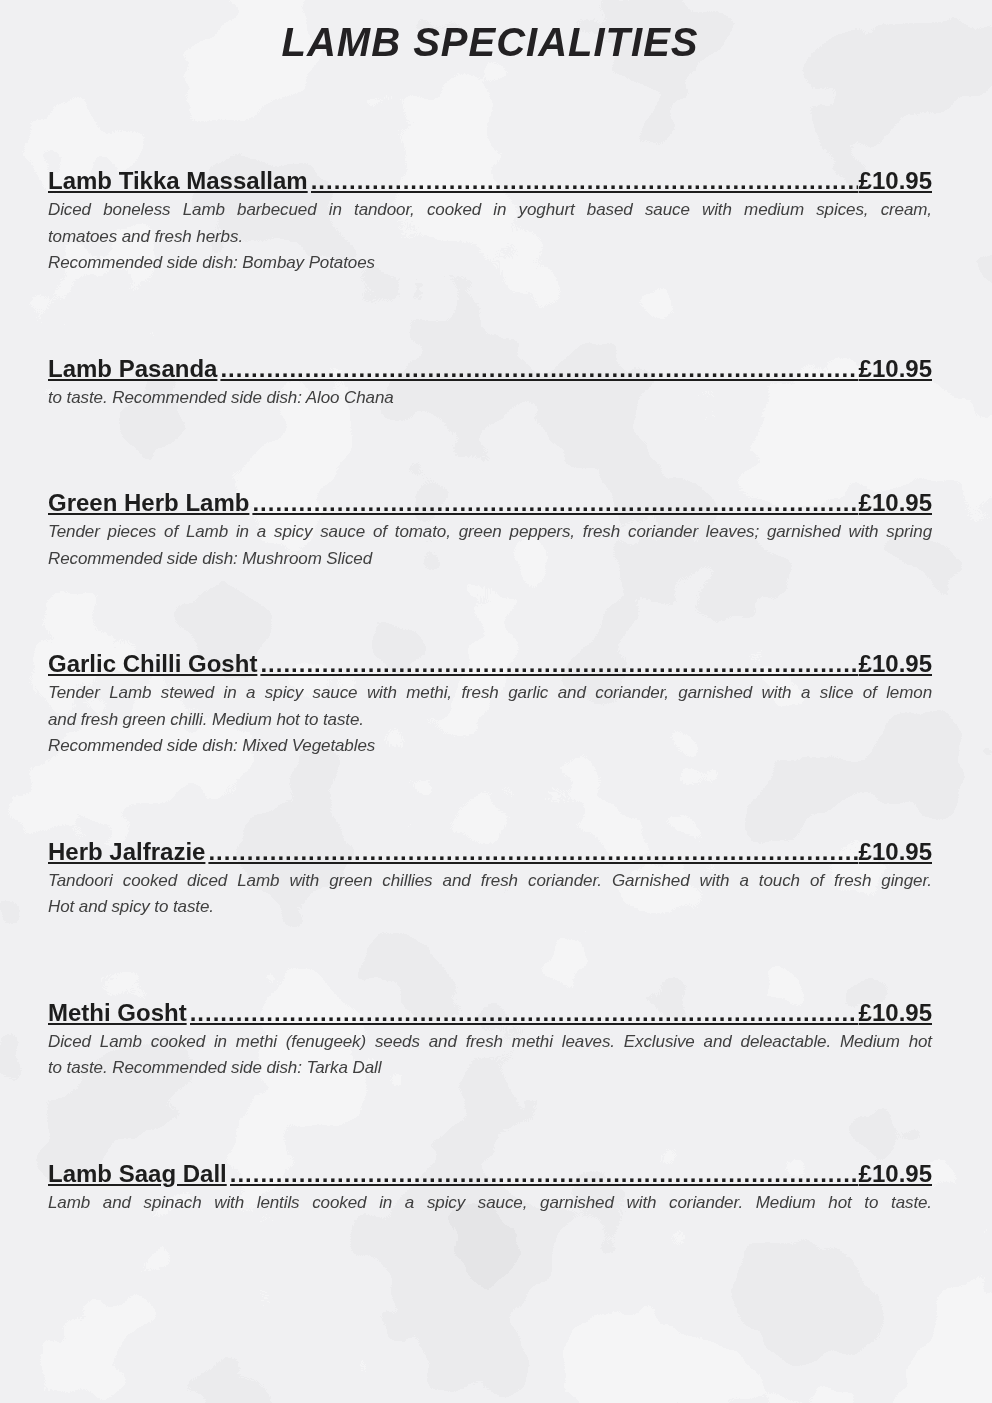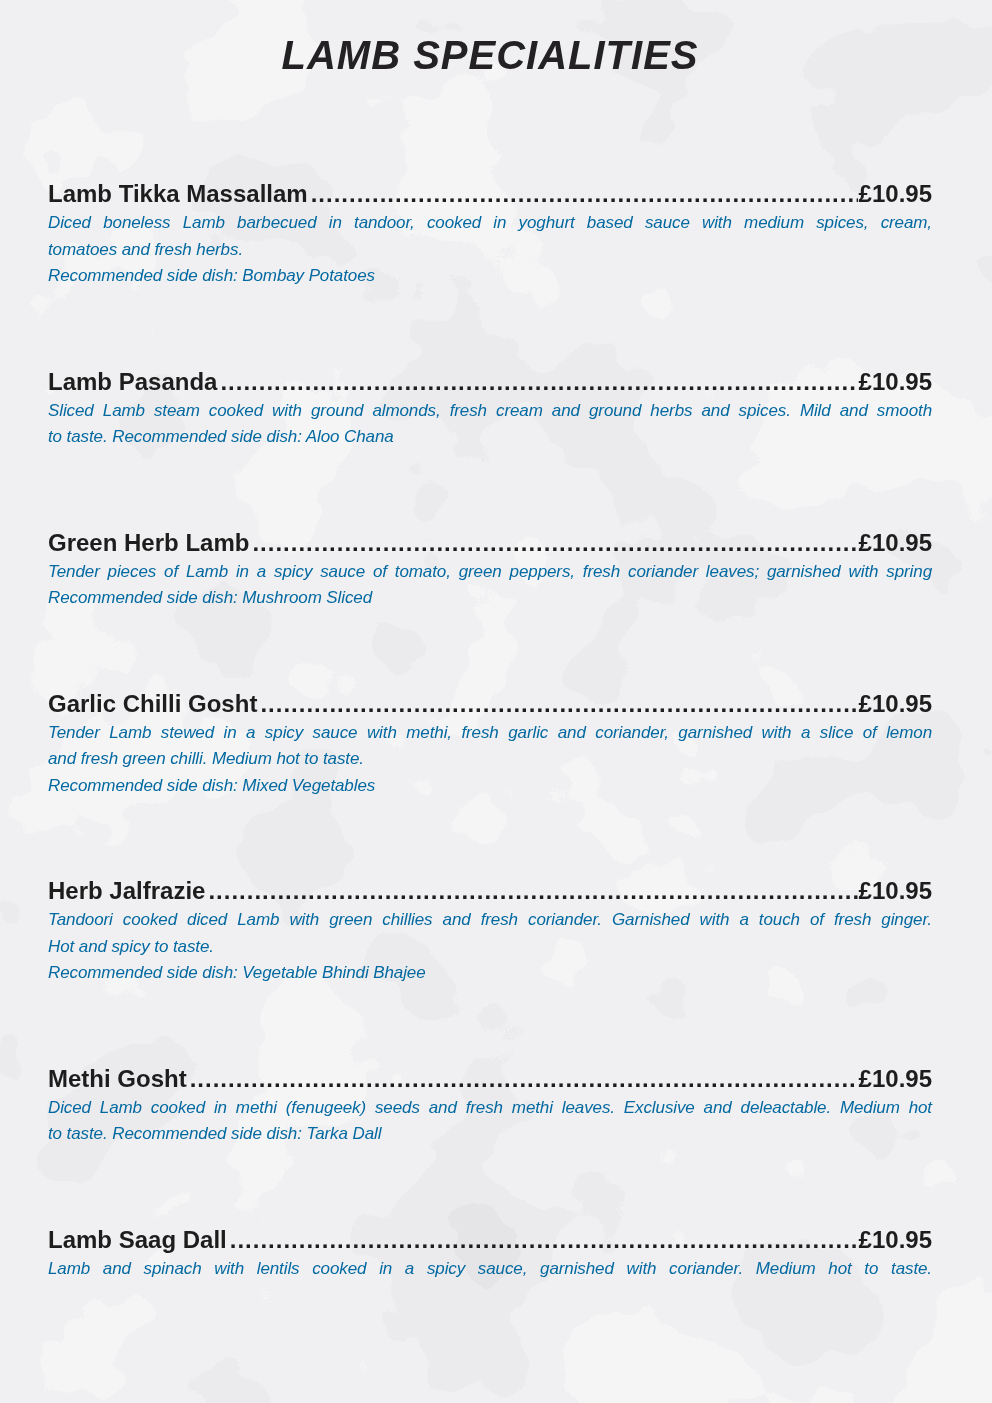--- a/index.html
+++ b/index.html
@@ -15,21 +15,21 @@
     position: absolute;
     left: 0;
     top: 0;
     width: 992px;
     height: 1403px;
     display: block;
   }
   .page {
     position: absolute;
     left: 48px;
-    top: 13px;
+    top: 0;
     width: 884px;
   }
   .title {
     margin: 18px 0 0 0;
     text-align: center;
     font-size: 40px;
     line-height: 48px;
     font-weight: 700;
     font-style: italic;
     letter-spacing: 1px;
@@ -42,39 +42,40 @@
     margin-bottom: 77px;
   }
   .row {
     display: flex;
     align-items: baseline;
     font-weight: 700;
     font-size: 24px;
     line-height: 30px;
     color: #1d1d1d;
     margin-bottom: 1px;
+    text-decoration: underline;
   }
   .name  { white-space: nowrap; }
   .dots  {
     flex: 1;
     overflow: hidden;
     white-space: nowrap;
     margin: 0 1px 0 3px;
     letter-spacing: 1px;
     color: #1d1d1d;
   }
   .price { white-space: nowrap; }
   .dline {
     margin: 0;
     font-style: italic;
     font-weight: 500;
     font-size: 17px;
     line-height: 26.5px;
     letter-spacing: -0.1px;
-    color: #0369a1;
+    color: #404040;
   }
   .stretch {
     text-align: justify;
     text-align-last: justify;
   }
 </style>
 </head>
 <body>
 
 <svg class="bg" width="992" height="1403" viewBox="0 0 992 1403" preserveAspectRatio="none" aria-hidden="true">
@@ -110,21 +111,20 @@
       <p class="dline">tomatoes and fresh herbs.</p>
       <p class="dline">Recommended side dish: Bombay Potatoes</p>
     </section>
 
     <section class="item">
       <div class="row">
         <span class="name">Lamb Pasanda</span>
         <span class="dots">................................................................................................................................................................</span>
         <span class="price">£10.95</span>
       </div>
-      <p class="dline stretch">Sliced Lamb steam cooked with ground almonds, fresh cream and ground herbs and spices. Mild and smooth</p>
       <p class="dline">to taste. Recommended side dish: Aloo Chana</p>
     </section>
 
     <section class="item">
       <div class="row">
         <span class="name">Green Herb Lamb</span>
         <span class="dots">................................................................................................................................................................</span>
         <span class="price">£10.95</span>
       </div>
       <p class="dline stretch">Tender pieces of Lamb in a spicy sauce of tomato, green peppers, fresh coriander leaves; garnished with spring</p>
@@ -143,21 +143,20 @@
     </section>
 
     <section class="item">
       <div class="row">
         <span class="name">Herb Jalfrazie</span>
         <span class="dots">................................................................................................................................................................</span>
         <span class="price">£10.95</span>
       </div>
       <p class="dline stretch">Tandoori cooked diced Lamb with green chillies and fresh coriander. Garnished with a touch of fresh ginger.</p>
       <p class="dline">Hot and spicy to taste.</p>
-      <p class="dline">Recommended side dish: Vegetable Bhindi Bhajee</p>
     </section>
 
     <section class="item">
       <div class="row">
         <span class="name">Methi Gosht</span>
         <span class="dots">................................................................................................................................................................</span>
         <span class="price">£10.95</span>
       </div>
       <p class="dline stretch">Diced Lamb cooked in methi (fenugeek) seeds and fresh methi leaves. Exclusive and deleactable. Medium hot</p>
       <p class="dline">to taste. Recommended side dish: Tarka Dall</p>

